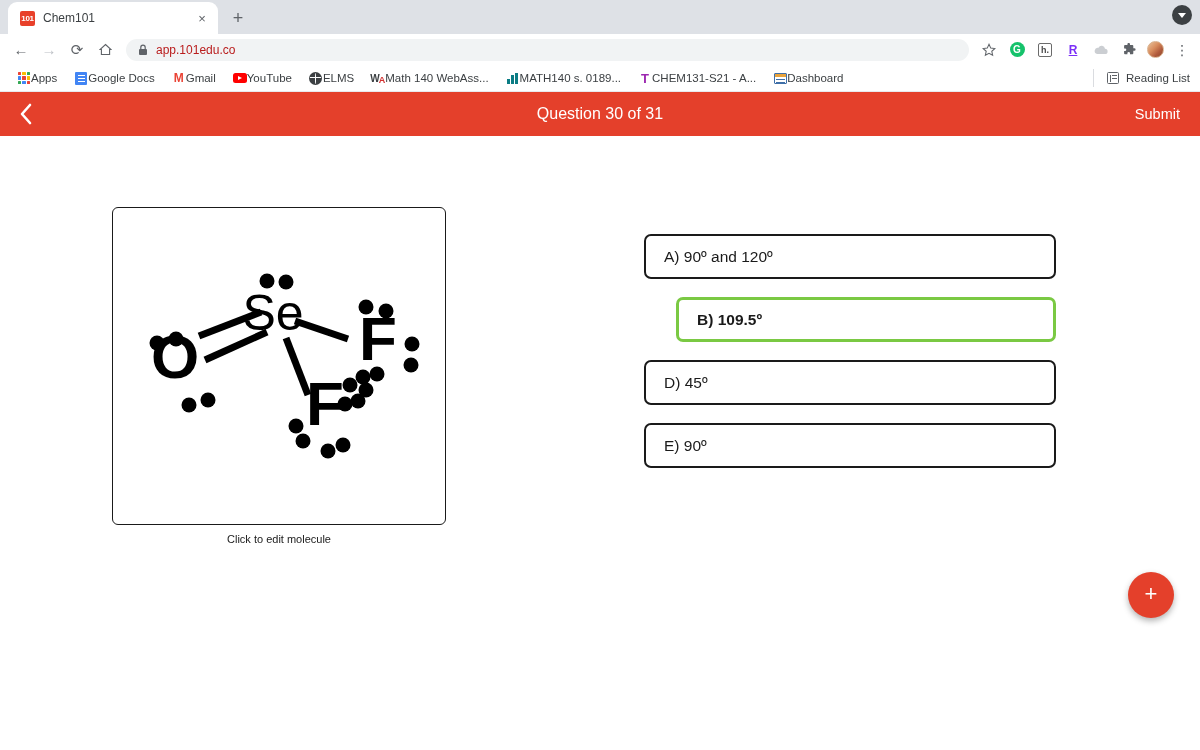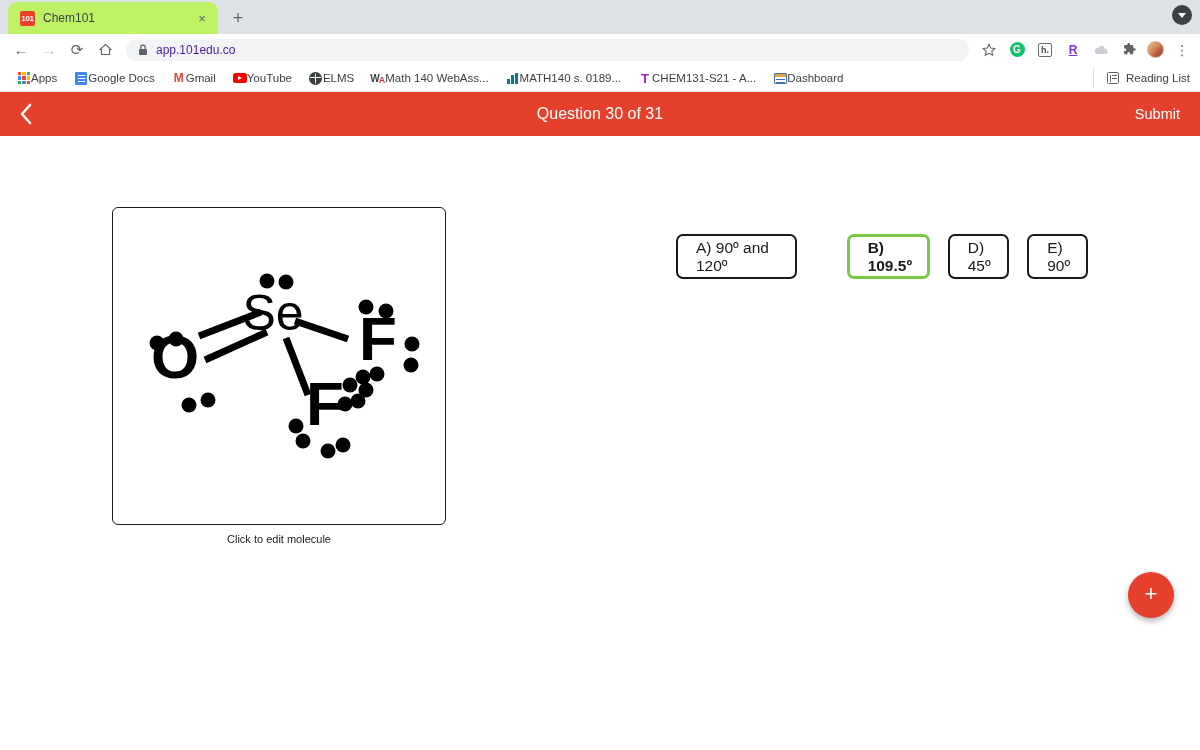--- a/index.html
+++ b/index.html
@@ -13,21 +13,21 @@
 
   
   .browser { width: 1200px; height: 750px; position: relative; }
 
   .tabstrip {
     height: 34px; background: #dee1e6;
     display: flex; align-items: flex-end; padding-left: 8px;
     position: relative;
   }
   .tab {
-    width: 210px; height: 32px; background: #bef264;
+    width: 210px; height: 32px; background: #ffffff;
     border-radius: 9px 9px 0 0;
     display: flex; align-items: center; padding: 0 8px 0 12px;
     gap: 8px; position: relative; margin-top: 12px;
   }
   .favicon {
     width: 15px; height: 15px; background: #e8402a;
     border-radius: 2px; flex: 0 0 auto;
     display: flex; align-items: center; justify-content: center;
     color: #fff; font-size: 8px; font-weight: bold; letter-spacing: -0.3px;
   }
@@ -67,21 +67,21 @@
     display: flex; align-items: center; justify-content: center;
     color: #5f6368; font-size: 15px;
   }
   .navbtn.disabled { color: #bdc1c6; }
   .omnibox {
     flex: 1 1 auto; height: 22px; background: #f1f3f4;
     border-radius: 11px; margin-left: 6px; margin-right: 8px;
     display: flex; align-items: center; padding: 0 12px; gap: 8px;
   }
   .lock { flex: 0 0 auto; display: flex; align-items: center; }
-  .url { font-size: 12px; color: #4c1d95; }
+  .url { font-size: 12px; color: #b91c1c; }
   .tb-icons { display: flex; align-items: center; gap: 8px; flex: 0 0 auto; }
   .tb-icon {
     width: 20px; height: 20px;
     display: flex; align-items: center; justify-content: center;
     font-size: 12px; color: #5f6368;
   }
   .ico-g {
     width: 15px; height: 15px; border-radius: 50%; background: #15c26b;
     color: #fff; font-size: 10px; font-weight: bold;
     display: flex; align-items: center; justify-content: center;
@@ -182,22 +182,22 @@
     width: 334px; height: 318px;
     border: 1.5px solid #1a1a1a; border-radius: 6px;
     background: #ffffff; position: relative; overflow: hidden;
   }
   .mol-caption {
     text-align: center; font-size: 11px; color: #1a1a1a;
     margin-top: 8px;
   }
 
   .options {
-    position: absolute; left: 676px; top: 98px; width: 412px;
-    display: flex; flex-direction: row; gap: 18px;
+    position: absolute; left: 644px; top: 98px; width: 412px;
+    display: flex; flex-direction: column; gap: 18px;
   }
   .option {
     height: 45px; border: 2px solid #1a1a1a; border-radius: 7px;
     background: #ffffff; display: flex; align-items: center;
     padding-left: 18px; font-size: 15.5px; color: #1a1a1a;
   }
   .option.selected {
     border: 3px solid #7ac943; font-weight: bold; margin-left: 32px;
   }
 

